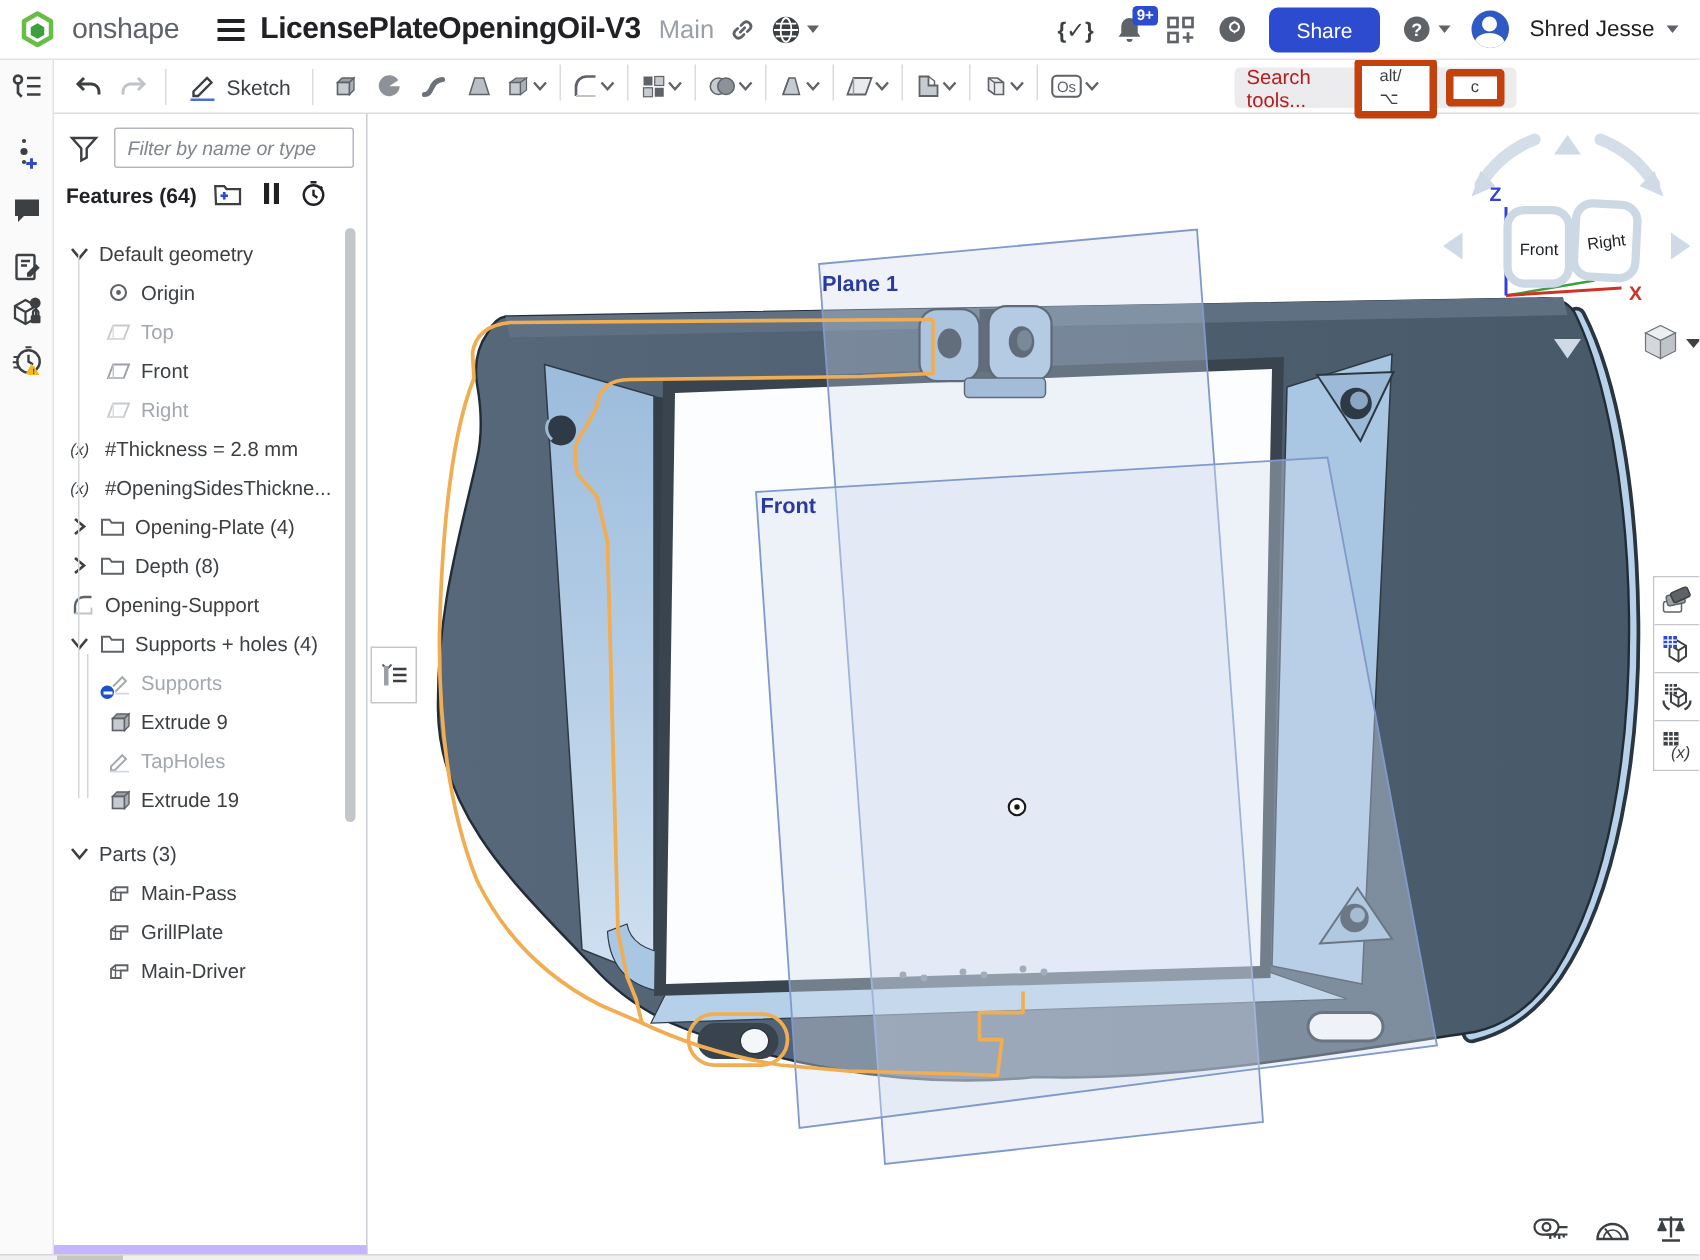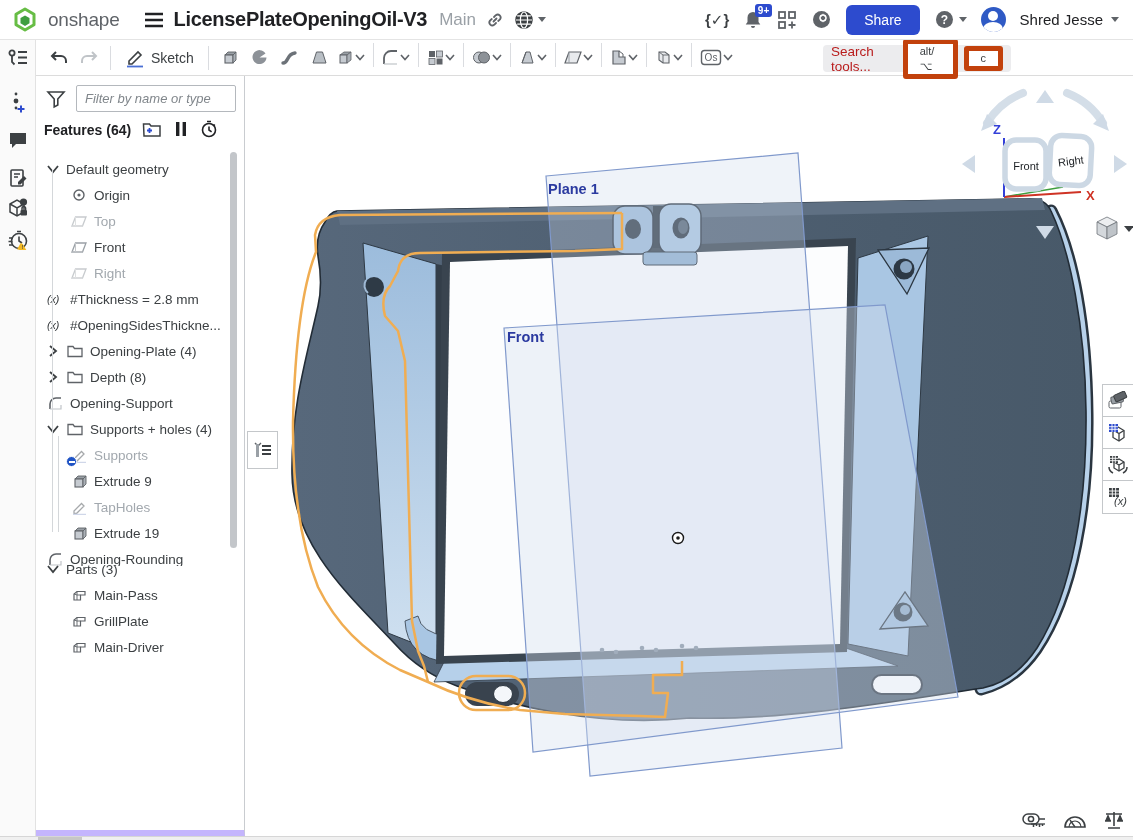--- a/index.html
+++ b/index.html
@@ -530,29 +530,20 @@
       <div class="tree-row indent1">
         <span class="ticon">
           <svg width="15" height="15" viewBox="0 0 15 15">
             <path d="M3 5l3-3h8l-3 3z" fill="#9aa0a6" stroke="#5f6368" stroke-width="0.9"></path>
             <rect x="3" y="5" width="8" height="8" fill="#c6cbd1" stroke="#5f6368" stroke-width="1.1"></rect>
             <path d="M11 13V5l3-3v8z" fill="#aab0b6" stroke="#5f6368" stroke-width="0.9"></path>
           </svg>
         </span>
         <span>Extrude 19</span>
       </div>
-      <div class="tree-row">
-        <span class="ticon">
-          <svg width="15" height="15" viewBox="0 0 15 15">
-            <path d="M2 13V8a6 6 0 016-6h5" fill="none" stroke="#5f6368" stroke-width="1.6"></path>
-            <path d="M2 13h11V9" fill="none" stroke="#c0c4c8" stroke-width="1.2"></path>
-          </svg>
-        </span>
-        <span>Opening-Rounding</span>
-      </div>
     </div>
   <div class="guide" style="left:16px; top:94px; height:362px;"></div>
   <div class="guide" style="left:22px; top:360px; height:96px;"></div>
   <div id="tree-scrollbar"></div>
   <div id="parts-tree">
       <div class="tree-row">
         <span class="tchev">
           <svg width="12" height="10" viewBox="0 0 12 10">
             <path d="M1 2l5 6 5-6" fill="none" stroke="#3c4043" stroke-width="1.8"></path>
           </svg>

